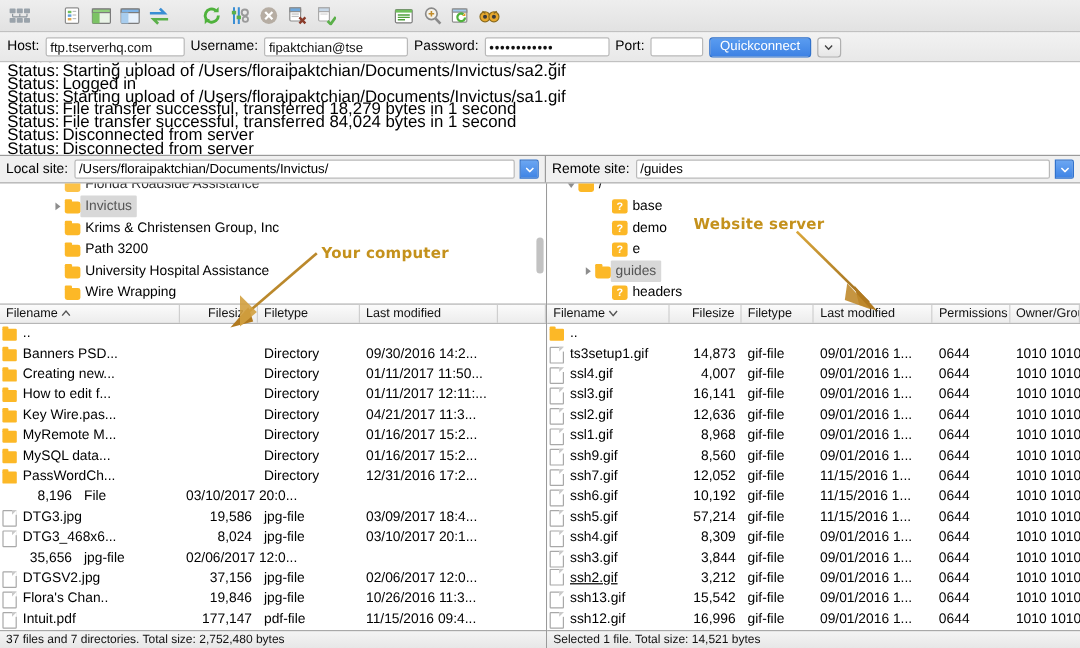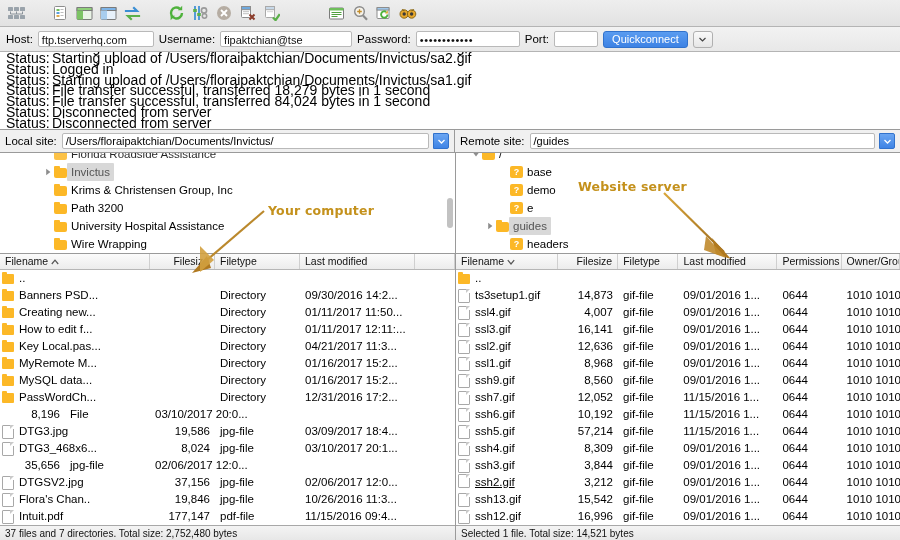--- a/index.html
+++ b/index.html
@@ -28,21 +28,21 @@
     border-bottom:1px solid #b4b4b4;
     display:flex;align-items:center;padding:0 6px;gap:5px;
   }
   .qc label{font-size:11.5px;color:#000;white-space:nowrap;}
   .qc .fld{
     height:16px;border:1px solid #b9b9b9;background:#fff;border-radius:2px;
     font-size:11px;padding:0 3px;line-height:16px;overflow:hidden;white-space:nowrap;
     color:#111;box-sizing:border-box;
   }
   .fld-host{width:116px;}
-  .fld-user{width:132px;}
+  .fld-user{width:120px;}
   .fld-pass{width:104px;letter-spacing:0.6px;font-size:9px;color:#222;}
   .fld-port{width:44px;}
   .qc-btn{
     height:17px;background:linear-gradient(180deg,#5a9cf0 0%,#3d82e4 100%);
     border:1px solid #3172cc;border-radius:3px;color:#fff;font-size:11px;
     padding:0 8px;line-height:15px;box-sizing:border-box;white-space:nowrap;
   }
   .qc-drop{
     width:20px;height:17px;background:linear-gradient(180deg,#fafafa 0%,#e6e6e6 100%);
     border:1px solid #b0b0b0;border-radius:3px;display:flex;align-items:center;justify-content:center;
@@ -467,21 +467,21 @@
               </div>
               <div class="cell num" style="width: 65px;"></div>
               <div class="cell" style="width: 85px;">Directory</div>
               <div class="cell" style="width: 115px;">01/11/2017 12:11:...</div>
             </div>
             <div class="row">
               <div class="cell" style="width: 150px; display: flex; align-items: center; padding: 0px;">
                 <div class="ic">
                   <div class="diricon"></div>
                 </div>
-                <span style="padding-left: 3px;">Key Local.pas...</span>
+                <span style="padding-left: 3px;">Key Wire.pas...</span>
               </div>
               <div class="cell num" style="width: 65px;"></div>
               <div class="cell" style="width: 85px;">Directory</div>
               <div class="cell" style="width: 115px;">04/21/2017 11:3...</div>
             </div>
             <div class="row">
               <div class="cell" style="width: 150px; display: flex; align-items: center; padding: 0px;">
                 <div class="ic">
                   <div class="diricon"></div>
                 </div>

